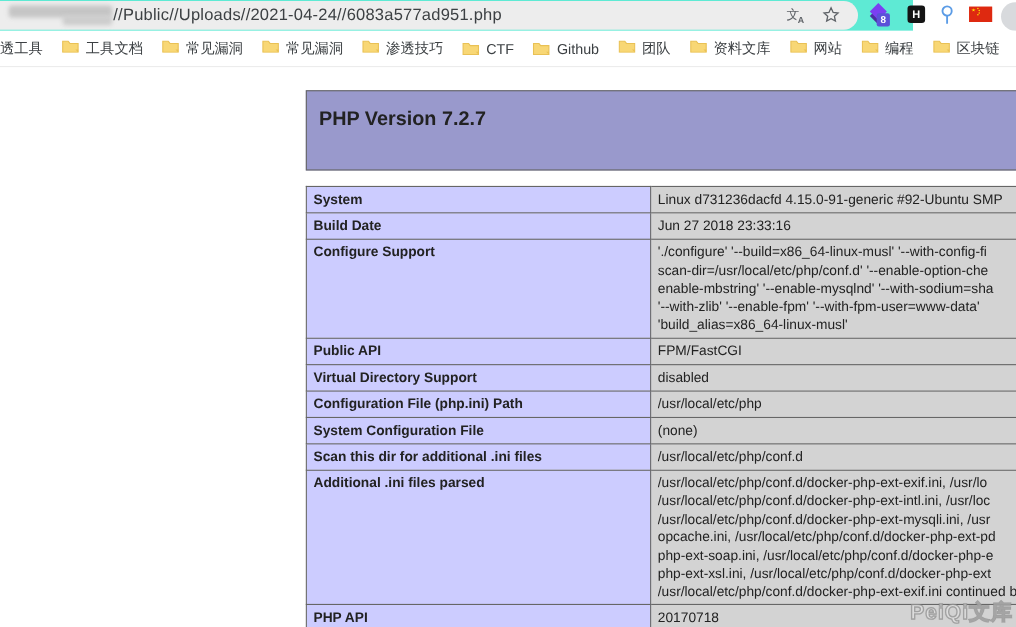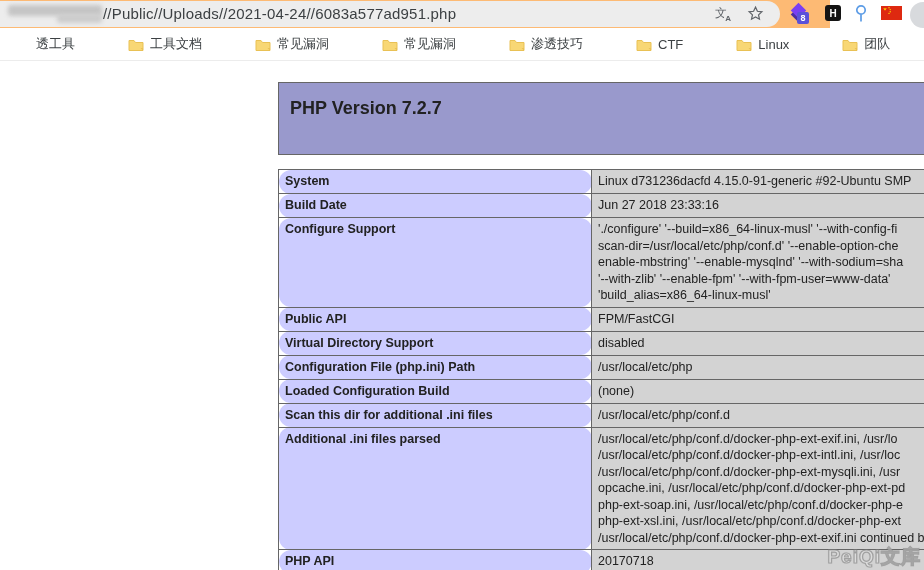--- a/index.html
+++ b/index.html
@@ -8,21 +8,21 @@
     overflow: hidden;
     background: #ffffff;
     font-family: "Liberation Sans", sans-serif;
     position: relative;
   }
 
   
   .topbar {
     position: absolute; top: 0; left: 0;
     width: 830px; height: 28px;
-    background: #fdba74;
+    background: #5eead4;
   }
   .omnibox {
     position: absolute; left: -20px; top: 1px;
     width: 800px; height: 26px;
     background: #ededed; border-radius: 13px;
   }
   .redact1 {
     position: absolute; left: 28px; top: 4px;
     width: 94px; height: 11px;
     background: #c5c5c5; border-radius: 3px;
@@ -79,23 +79,23 @@
   
   .bmbar {
     position: absolute; top: 28px; left: 0;
     width: 924px; height: 32px;
     background: #ffffff;
     border-bottom: 1px solid #ececec;
     display: flex; align-items: center;
     white-space: nowrap; overflow: hidden;
   }
   .bm-item {
-    display: flex; align-items: center;
+    display: flex; 
     margin-right: 17px; font-size: 13px; color: #3c4043;
-    cursor: pointer; flex: 0 0 auto; padding-left: 36px;
+    cursor: pointer; flex: 0 0 auto;
   }
   .bm-folder { margin-right: 6px; display: flex; }
 
   
   .php-header {
     position: absolute; left: 278px; top: 82px;
     width: 1100px; height: 73px;
     background: #9999cc;
     border: 1px solid #666;
     box-sizing: border-box;
@@ -107,21 +107,21 @@
   .info-table {
     position: absolute; left: 278px; top: 169px;
     width: 1100px; border-collapse: collapse;
     table-layout: fixed;
   }
   .info-table td {
     border: 1px solid #666;
     font-size: 12.5px; color: #222;
     padding: 3px 6px; vertical-align: top;
   }
-  td.e { background: #ccccff; font-weight: bold; width: 300px; border-radius: 12px; }
+  td.e { background: #ccccff; font-weight: bold; width: 300px; }
   td.v { background: #d3d3d3; }
   .vline {
     white-space: nowrap; overflow: hidden;
     line-height: 16.5px; height: 16.5px;
   }
   td.e .vlabel { line-height: 17px; }
 
   
   .watermark {
     position: absolute; right: 3px; bottom: 0px;
@@ -232,21 +232,21 @@
       </span>
       <span>CTF</span>
     </div>
     <div class="bm-item">
       <span class="bm-folder">
         <svg width="16" height="13" viewBox="0 0 16 13">
           <path d="M1 2.5 h5 l1.5 2 H15 v8 H1z" fill="#f8d775" stroke="#e9c155" stroke-width="1"></path>
           <path d="M12.5 10 h2.5 v2.5z" fill="#e9c155"></path>
         </svg>
       </span>
-      <span>Linux</span>
+      <span>Github</span>
     </div>
     <div class="bm-item">
       <span class="bm-folder">
         <svg width="16" height="13" viewBox="0 0 16 13">
           <path d="M1 2.5 h5 l1.5 2 H15 v8 H1z" fill="#f8d775" stroke="#e9c155" stroke-width="1"></path>
           <path d="M12.5 10 h2.5 v2.5z" fill="#e9c155"></path>
         </svg>
       </span>
       <span>团队</span>
     </div>
@@ -342,21 +342,21 @@
         <tr>
           <td class="e">
             <div class="vlabel">Configuration File (php.ini) Path</div>
           </td>
           <td class="v">
             <div class="vline">/usr/local/etc/php</div>
           </td>
         </tr>
         <tr>
           <td class="e">
-            <div class="vlabel">Loaded Configuration Build</div>
+            <div class="vlabel">System Configuration File</div>
           </td>
           <td class="v">
             <div class="vline">(none)</div>
           </td>
         </tr>
         <tr>
           <td class="e">
             <div class="vlabel">Scan this dir for additional .ini files</div>
           </td>
           <td class="v">

